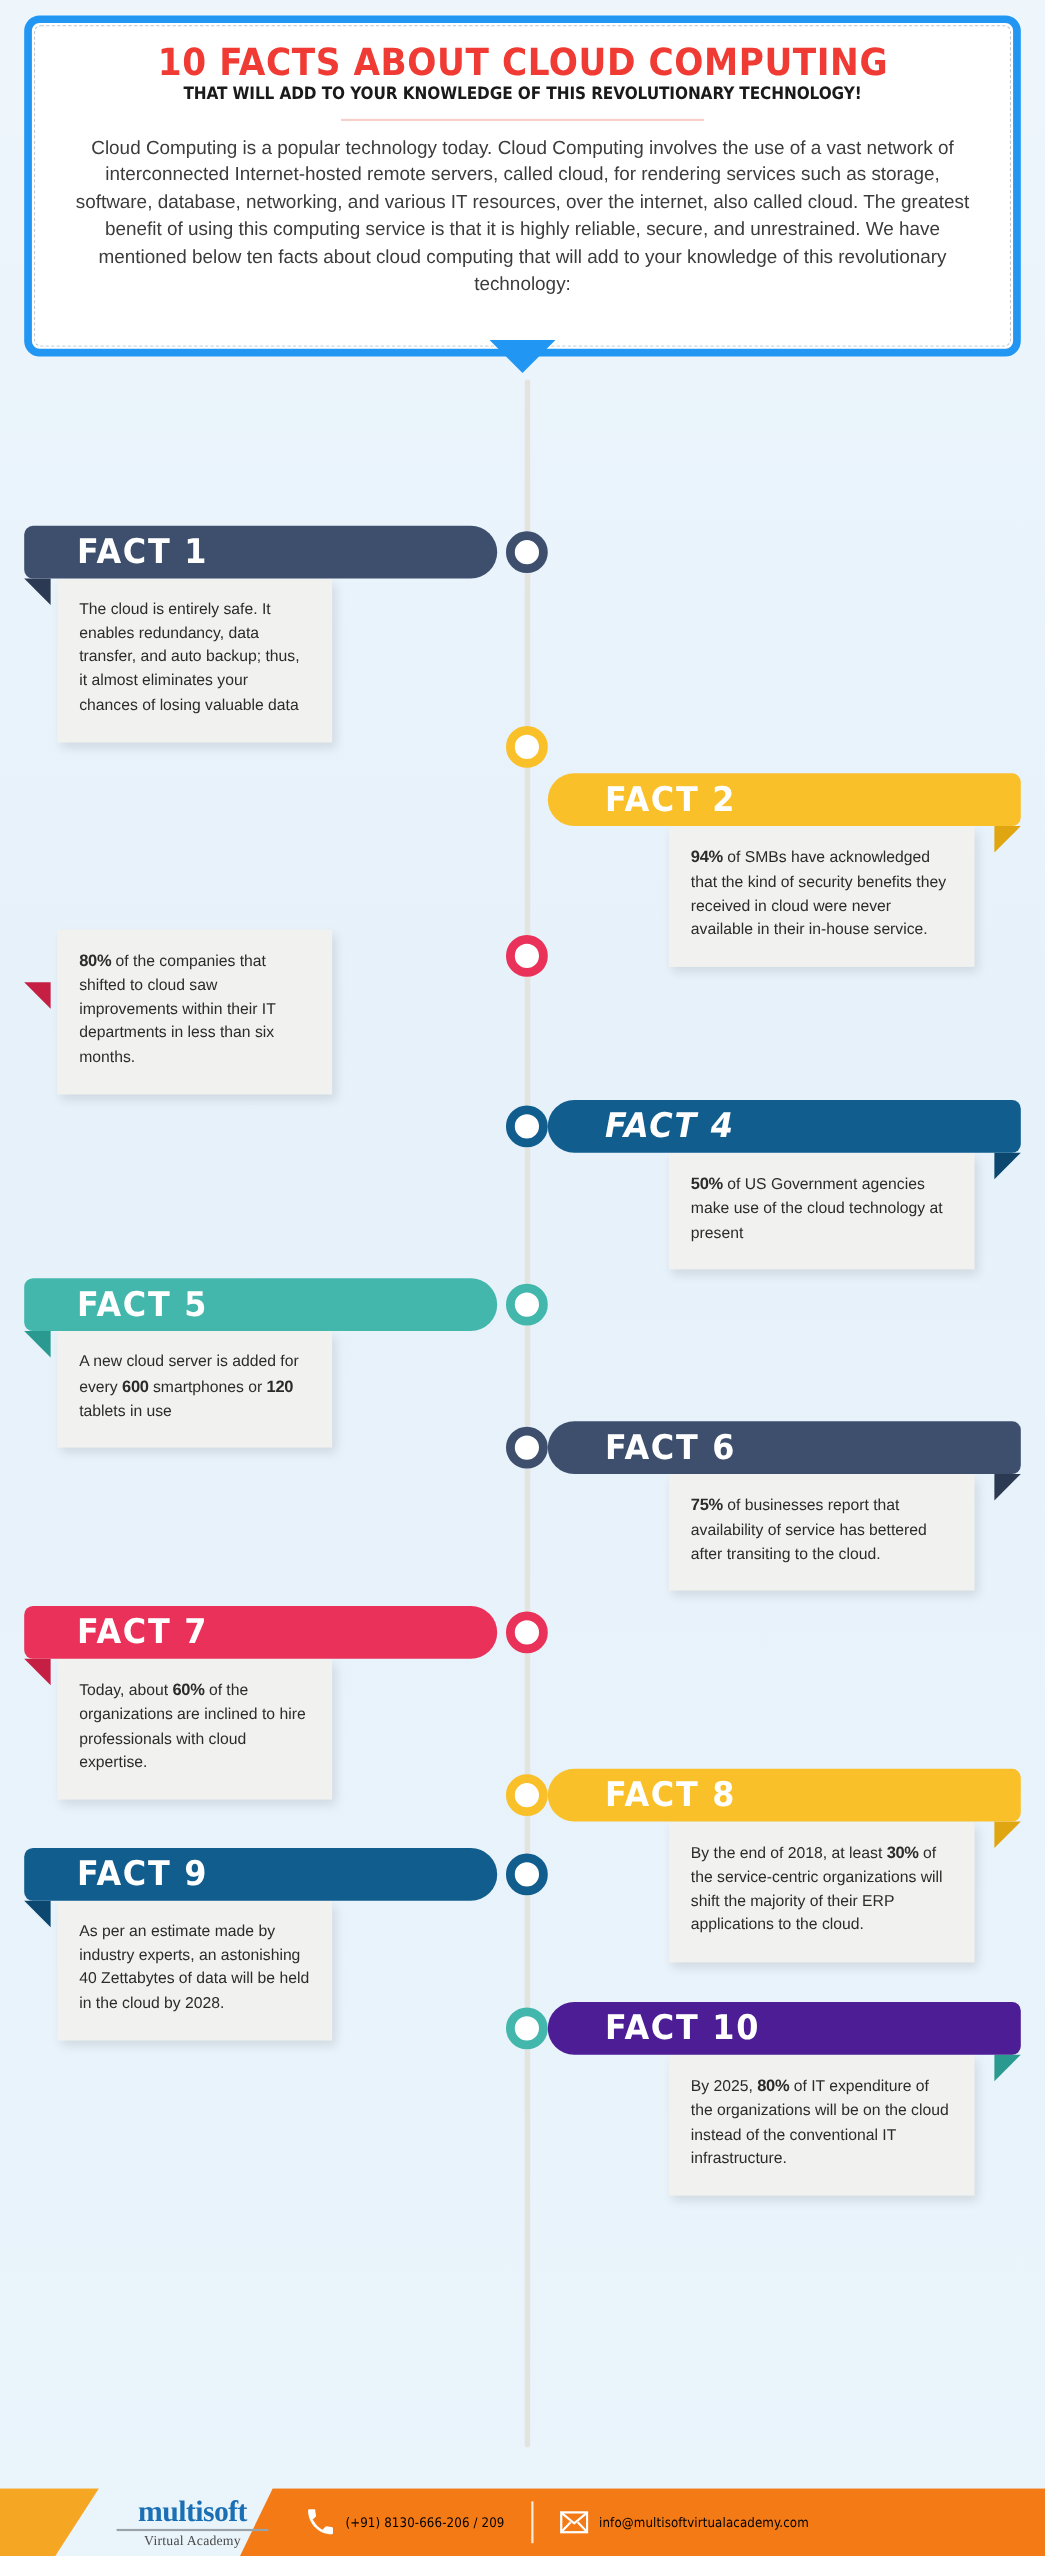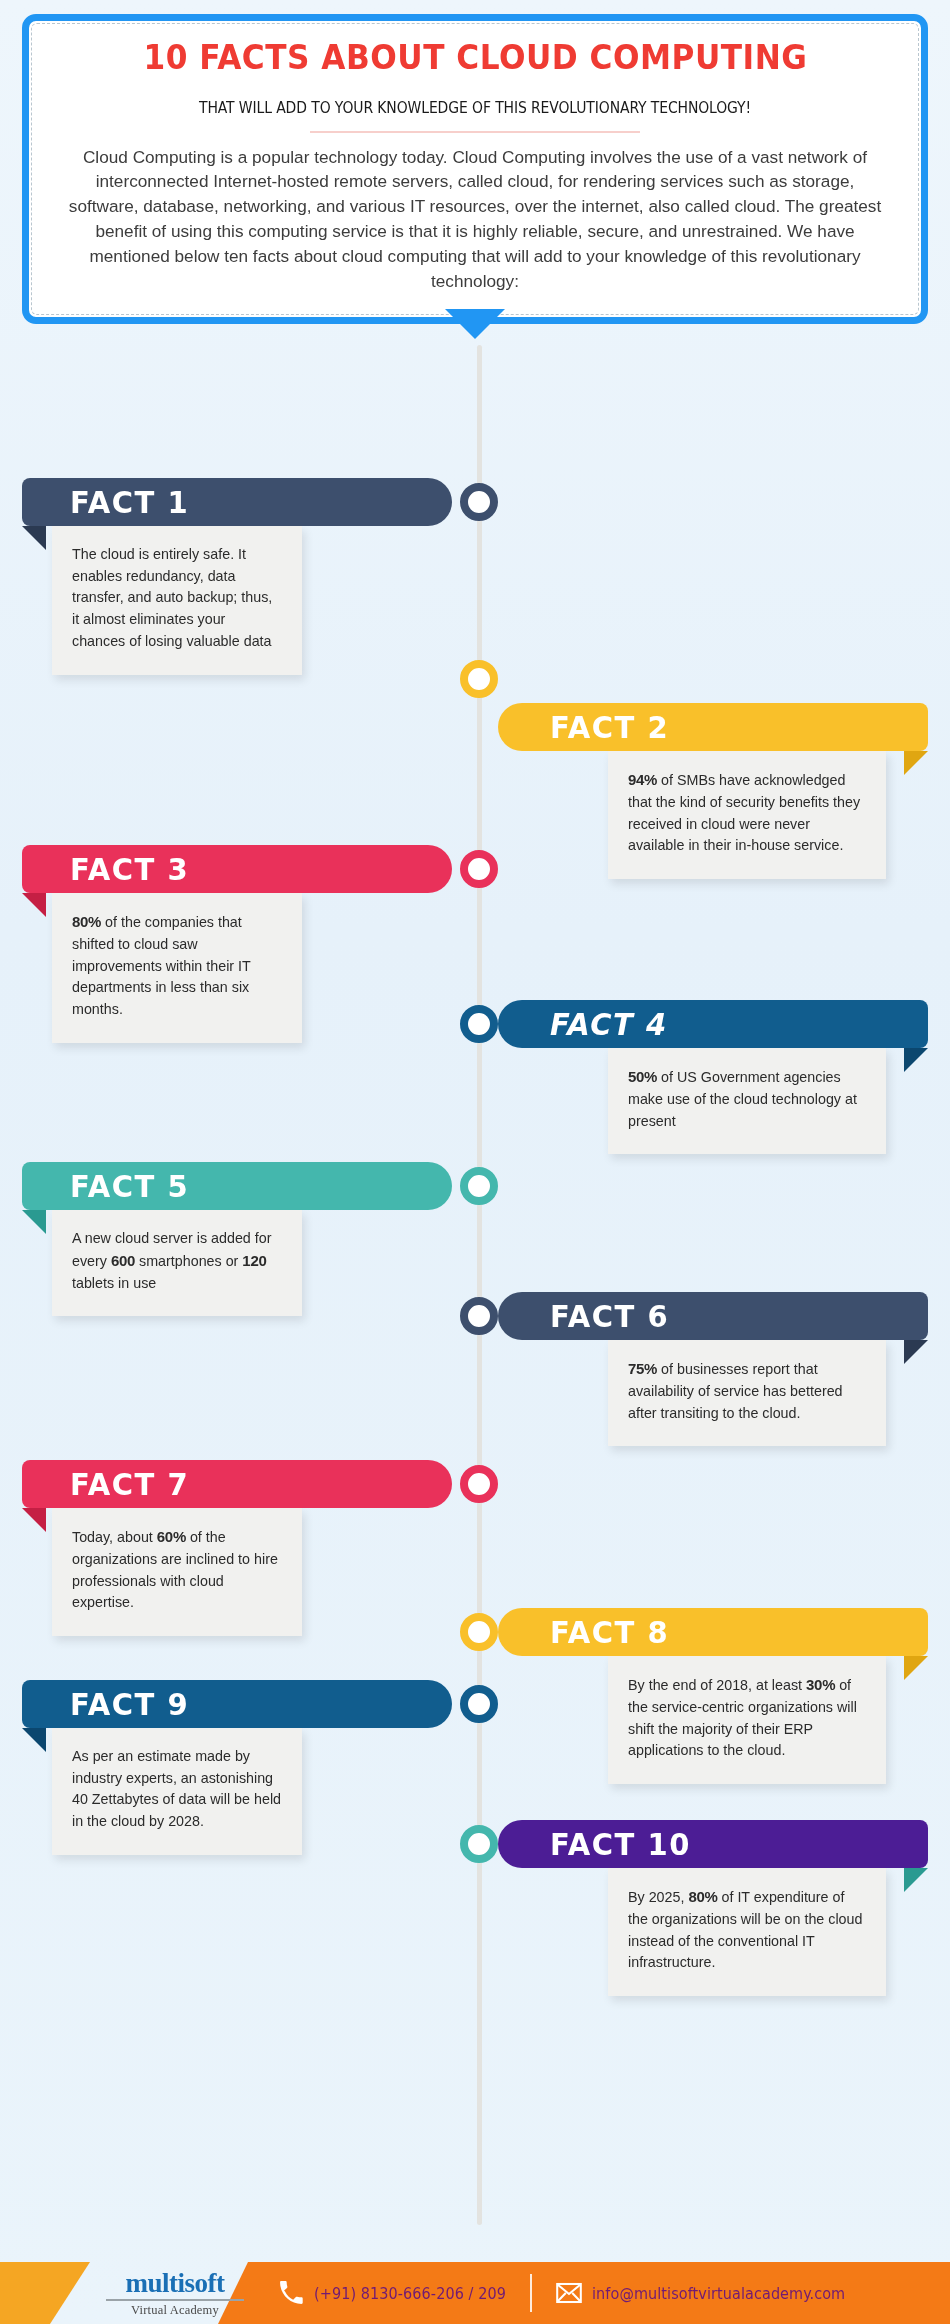--- a/index.html
+++ b/index.html
@@ -25,22 +25,22 @@
     display:flex; flex-direction:column; align-items:center;
   }
   .title {
     font-family:"DejaVu Sans Condensed","Liberation Sans Narrow","Liberation Sans", sans-serif;
     font-weight:bold; font-size:34px; letter-spacing:.5px;
     color:#ef3b33; text-align:center; line-height:1.05;
     transform:scaleX(1.02);
   }
   .subtitle {
     font-family:"DejaVu Sans Condensed","Liberation Sans Narrow","Liberation Sans", sans-serif;
-    font-weight:normal; font-size:15.5px; color:#1a1a1a;
-    text-align:center; margin-top:23px; letter-spacing:-.1px;
+    font-weight:bold; font-size:15.5px; color:#1a1a1a;
+    text-align:center; margin-top:0; letter-spacing:-.1px;
   }
   .hr-soft { width:330px; height:2px; background:#f7cfcb; margin:14px 0 12px 0; }
   .header-body {
     font-size:17.2px; line-height:1.44; color:#3c3c3c;
     text-align:center; max-width:820px;
   }
   .header-arrow {
     position:absolute; left:50%; transform:translateX(-50%);
     top:309px; width:0; height:0;
     border-left:30px solid transparent; border-right:30px solid transparent;
@@ -123,21 +123,21 @@
   .logo-sub {
     font-family:"Liberation Serif", serif; font-size:12.5px;
     color:#4a4a4a; letter-spacing:.2px;
   }
   .footer-contact {
     position:absolute; left:278px; top:0; height:62px;
     display:flex; align-items:center; gap:10px; color:#fff;
   }
   .footer-contact .txt {
     font-family:"DejaVu Sans Condensed","Liberation Sans Narrow","Liberation Sans", sans-serif;
-    font-size:16px; color:#701a75; letter-spacing:.1px;
+    font-size:12px; color:#000000; letter-spacing:.1px;
   }
   .vsep { width:2px; height:38px; background:#ffffff; opacity:.85; margin:0 14px; }
   .ic { width:26px; height:26px; flex:0 0 26px; }
   .ic svg { width:100%; height:100%; display:block; }
 </style>
 </head>
 <body>
 
 <div class="header-wrap">
   <div class="header-box"></div>
@@ -161,23 +161,20 @@
       <div class="card"><span>The cloud is entirely safe. It enables redundancy, data transfer, and auto backup; thus, it almost eliminates your chances of losing valuable data</span></div>
     </div>
     <div class="fact right" style="top: 655px; margin-top: 48px;">
       <div class="banner" style="background: rgb(249, 192, 42);">
         <span class="banner-label">FACT 2</span>
       </div>
       <div class="tail" style="border-top-color: rgb(224, 166, 17);"></div>
       <div class="card"><span><b>94%</b> of SMBs have acknowledged that the kind of security benefits they received in cloud were never available in their in-house service.</span></div>
     </div>
     <div class="fact left" style="top: 845px;">
-      <div class="banner" style="background: rgb(233, 49, 90);">
-        <span class="banner-label">FACT 3</span>
-      </div>
       <div class="tail" style="border-top-color: rgb(197, 31, 68);"></div>
       <div class="card"><span><b>80%</b> of the companies that shifted to cloud saw improvements within their IT departments in less than six months.</span></div>
     </div>
     <div class="fact right" style="top: 1000px;">
       <div class="banner" style="background: rgb(17, 93, 142); font-style: italic;">
         <span class="banner-label">FACT 4</span>
       </div>
       <div class="tail" style="border-top-color: rgb(11, 71, 111);"></div>
       <div class="card"><span><b>50%</b> of US Government agencies make use of the cloud technology at present</span></div>
     </div>

